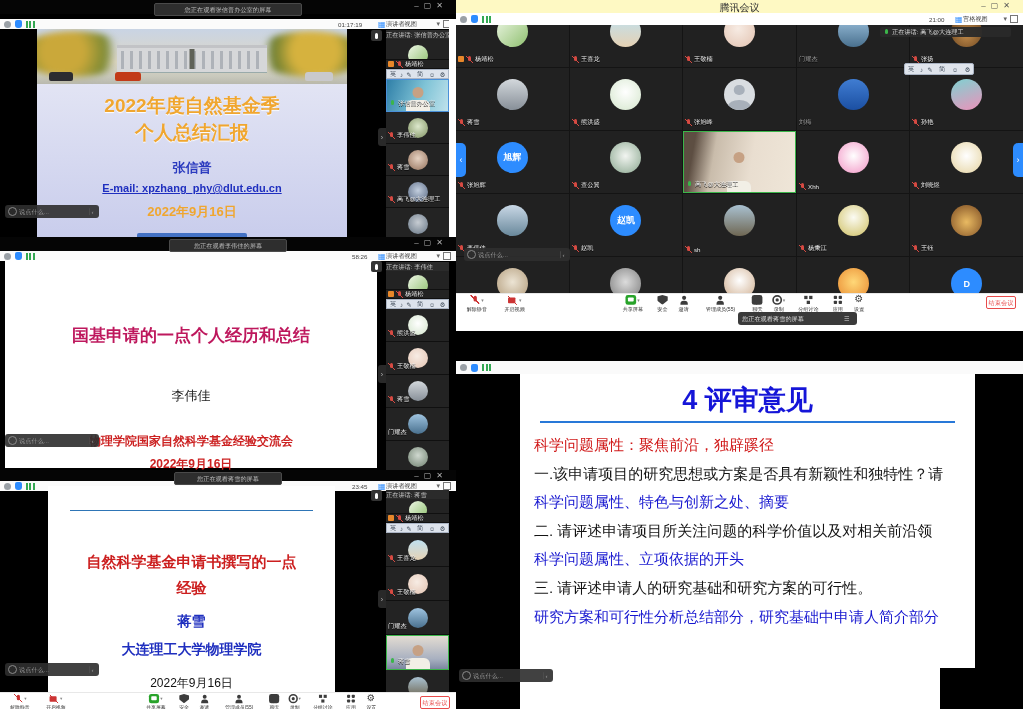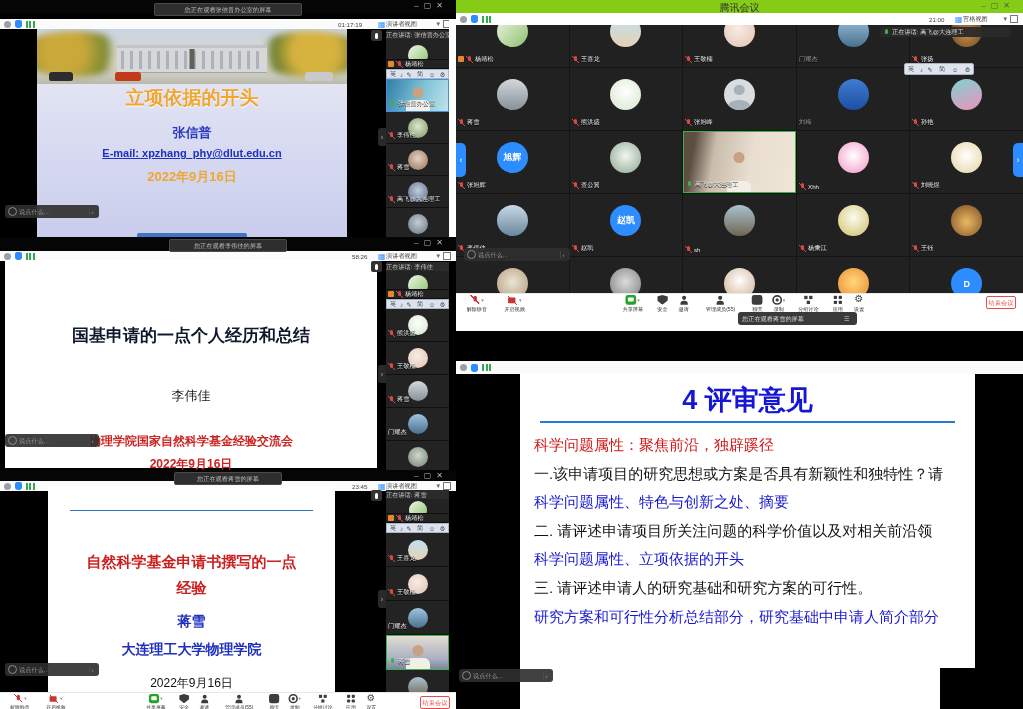--- a/index.html
+++ b/index.html
@@ -42,21 +42,21 @@
   .s1body{position:relative;width:100%;height:153px;background:linear-gradient(180deg,#e2e4f4 0%,#c9cdec 100%);
         display:flex;flex-direction:column;align-items:center;text-align:center;}
   .s1t{font-size:19px;font-weight:bold;color:#f0a62f;text-shadow:0 1px 1px #fff;}
   .s1name{font-size:13px;font-weight:bold;color:#2b3bbf;}
   .s1aff{font-size:13px;font-weight:bold;color:#2b3bbf;}
   .s1mail{font-size:11px;font-weight:bold;color:#1f2fbf;text-decoration:underline;}
   .s1date{font-size:13px;font-weight:bold;color:#f0a62f;}
   .s1bar{position:absolute;bottom:0;left:50%;transform:translateX(-50%);width:110px;height:4px;background:#4472c4;border-radius:2px 2px 0 0;}
 
   .slide2{position:absolute;left:5px;top:260px;width:372px;height:208px;background:#fff;display:flex;flex-direction:column;align-items:center;text-align:center;}
-  .s2t{margin-top:64px;font-size:17px;font-weight:bold;color:#0f172a;}
+  .s2t{margin-top:64px;font-size:17px;font-weight:bold;color:#be185d;}
   .s2name{margin-top:40px;font-size:13px;color:#222;}
   .s2org{margin-top:28px;font-size:12px;font-weight:bold;color:#cc2222;}
   .s2date{margin-top:6px;font-size:12px;font-weight:bold;color:#cc2222;}
 
   .slide3{position:absolute;left:48px;top:486px;width:287px;height:206px;background:#fff;display:flex;flex-direction:column;align-items:center;text-align:center;}
   .s3hr{margin-top:24px;width:85%;height:2px;background:#2e75b6;}
   .s3t{margin-top:38px;font-size:15px;font-weight:bold;color:#cc1f1f;line-height:1.75;}
   .s3name{margin-top:12px;font-size:14px;font-weight:bold;color:#1f2fbf;}
   .s3org{margin-top:10px;font-size:14px;font-weight:bold;color:#1f2fbf;}
   .s3date{margin-top:16px;font-size:12px;color:#111;}
@@ -94,21 +94,21 @@
   .mic-ind{position:absolute;width:11px;height:11px;background:#333;border-radius:2px;display:flex;align-items:center;justify-content:center;}
   .mic-ind i{width:3px;height:6px;background:#fff;border-radius:1.5px;display:block;}
 
   .chatbubble{position:absolute;width:88px;height:13px;background:#2e2e2ee8;border-radius:3px;display:flex;align-items:center;color:#9a9a9a;padding:0 3px;}
   .cb-face{width:7px;height:7px;border-radius:50%;border:1px solid #8a8a8a;margin-right:2px;flex:none;}
   .cb-col{margin-left:auto;border-left:1px solid #555;padding-left:3px;}
   .handle{position:absolute;width:8px;height:18px;background:#333333cc;color:#bbb;border-radius:3px 0 0 3px;
           display:flex;align-items:center;justify-content:center;font-size:7px;}
 
   
-  .rtitle{position:absolute;left:456px;top:0;width:567px;height:13px;background:#84cc16;border-bottom:1px solid #e5e5e5;}
+  .rtitle{position:absolute;left:456px;top:0;width:567px;height:13px;background:#fef9c3;border-bottom:1px solid #e5e5e5;}
   .rtitle .t{position:absolute;left:50%;transform:translateX(-50%);top:1px;color:#333;}
   .rtitle .winctl{color:#555;}
   .rubar{position:absolute;left:456px;top:13px;width:567px;height:12px;background:#fff;display:flex;align-items:center;}
   .gridwrap{position:absolute;left:456px;top:25px;width:567px;height:268px;background:#141414;overflow:hidden;}
   .pgrid{position:absolute;left:0;top:-20px;width:567px;display:grid;grid-template-columns:repeat(5,1fr);grid-auto-rows:62px;gap:1px;}
   .cell{position:relative;background:#212121;display:flex;align-items:center;justify-content:center;overflow:hidden;}
   .cell .avatar{width:31px;height:31px;margin-bottom:9px;}
   .cell-video{border:1px solid #3bb54a;}
   .cell-video .vperson{width:34px;height:40px;align-self:flex-end;margin:0 auto;}
   .speakbanner{position:absolute;left:424px;top:2px;height:10px;background:#2a2a2af2;border-radius:2px;color:#ddd;display:flex;align-items:center;padding:0 3px;}
@@ -183,21 +183,22 @@
       <div class="campus">
         <i class="treeL abs"></i>
           <i class="treeR abs"></i>
         <div class="building"></div>
         <div class="statue"></div>
         <i class="car red abs"></i>
           <i class="car dark abs"></i>
           <i class="car silver abs"></i>
       </div>
       <div class="s1body">
-        <div class="s1t" style="margin-top:1px;">立项依据的开头</div>
+        <div class="s1t" style="margin-top:9px;">2022年度自然基金季</div>
+        <div class="s1t" style="margin-top:1px;">个人总结汇报</div>
         <div class="s1name" style="margin-top:13px;">张信普</div>
         <div class="s1mail" style="margin-top:5px;">E-mail: xpzhang_phy@dlut.edu.cn</div>
         <div class="s1date" style="margin-top:9px;">2022年9月16日</div>
         <div class="s1bar"></div>
       </div>
     </div>
 
     <div class="mic-ind" style="left:371px;top:30px;">
         <i></i>
       </div>

